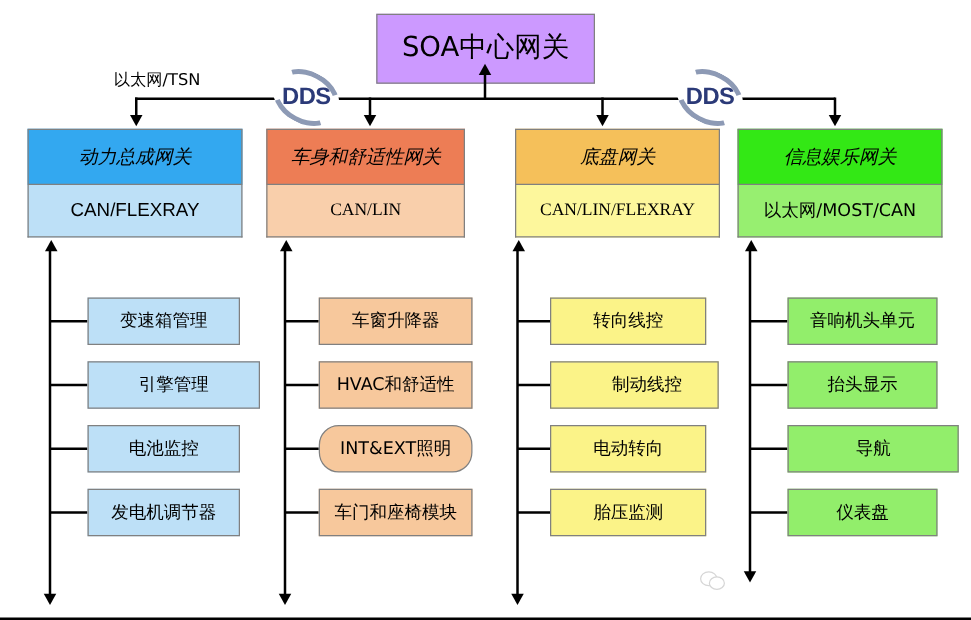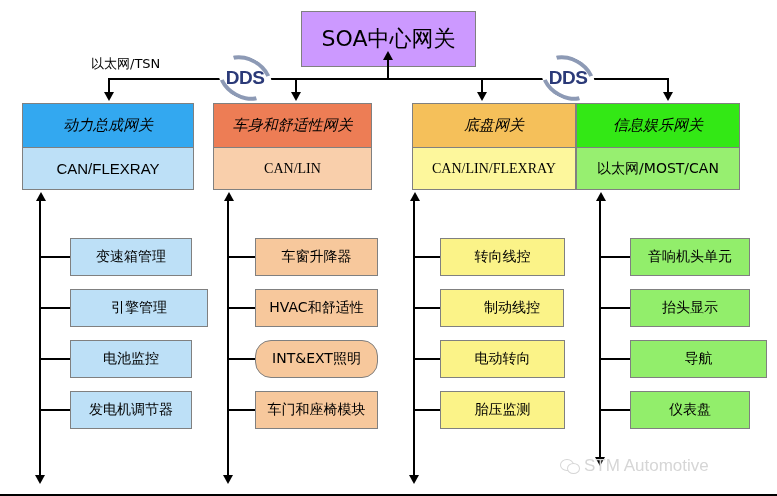--- a/index.html
+++ b/index.html
@@ -211,21 +211,21 @@
   <div class="gw-stack" style="left:213px; top:103px; width:159px;">
     <div class="gw-head" style="background:#ed7d55;">车身和舒适性网关</div>
     <div class="gw-proto" style="background:#f9cfab; font-size:14px; font-family:'Liberation Serif',serif;">CAN/LIN</div>
   </div>
 
   <div class="gw-stack" style="left:384px; top:103px; width:164px;margin-left:28px;">
     <div class="gw-head" style="background:#f5c05a;">底盘网关</div>
     <div class="gw-proto" style="background:#fdf79c; font-size:14px; font-family:'Liberation Serif',serif;">CAN/LIN/FLEXRAY</div>
   </div>
 
-  <div class="gw-stack" style="left:576px; top:103px; width:164px;border-radius:22px;">
+  <div class="gw-stack" style="left:590px; top:103px; width:164px;border-radius:22px;">
     <div class="gw-head" style="background:#33e815;">信息娱乐网关</div>
     <div class="gw-proto" style="background:#97ef70; font-size:14px; font-family:'DejaVu Sans',sans-serif;">以太网/MOST/CAN</div>
   </div>
 
   <div class="arrow-up" style="left:36px; top:192px;"></div>
   <div class="vline" style="left:39px; top:199px; height:277px;"></div>
   <div class="arrow-down" style="left:35px; top:475px;"></div>
   <div class="hline" style="left:40px; top:256px; width:30px;"></div>
   <div class="hline" style="left:40px; top:307px; width:30px;"></div>
   <div class="hline" style="left:40px; top:358px; width:30px;"></div>
@@ -259,32 +259,31 @@
   <div class="leaf" style="left:70px;  top:289px; width:138px; background:#bde0f7;">引擎管理</div>
   <div class="leaf" style="left:70px;  top:340px; width:122px; background:#bde0f7;">电池监控</div>
   <div class="leaf" style="left:70px;  top:391px; width:122px; background:#bde0f7;">发电机调节器</div>
 
   <div class="leaf" style="left:255px; top:238px; width:123px; background:#f7c89c;">车窗升降器</div>
   <div class="leaf" style="left:255px; top:289px; width:123px; background:#f7c89c;">HVAC和舒适性</div>
   <div class="leaf" style="left:255px; top:340px; width:123px; background:#f7c89c;border-radius:16px;">INT&amp;EXT照明</div>
   <div class="leaf" style="left:255px; top:391px; width:123px; background:#f7c89c;">车门和座椅模块</div>
 
   <div class="leaf" style="left:440px; top:238px; width:125px; background:#fbf388;">转向线控</div>
-  <div class="leaf" style="left:440px; top:289px; width:124px; background:#fbf388;padding-left:20px;">制动线控</div>
+  <div class="leaf" style="left:440px; top:289px; width:135px; background:#fbf388;padding-left:20px;">制动线控</div>
   <div class="leaf" style="left:440px; top:340px; width:125px; background:#fbf388;">电动转向</div>
   <div class="leaf" style="left:440px; top:391px; width:125px; background:#fbf388;">胎压监测</div>
 
   <div class="leaf" style="left:630px; top:238px; width:120px; background:#92ee6b;">音响机头单元</div>
   <div class="leaf" style="left:630px; top:289px; width:120px; background:#92ee6b;">抬头显示</div>
   <div class="leaf" style="left:630px; top:340px; width:137px; background:#92ee6b;">导航</div>
   <div class="leaf" style="left:630px; top:391px; width:120px; background:#92ee6b;">仪表盘</div>
 
   <div id="watermark">
     <span class="wm-icon">
       <span class="b1"></span>
         <span class="b2"></span>
     </span>
-    <span>STM Automotive</span>
   </div>
 
   <div id="bottom-rule"></div>
 
 </div>
 
 </body></html>

